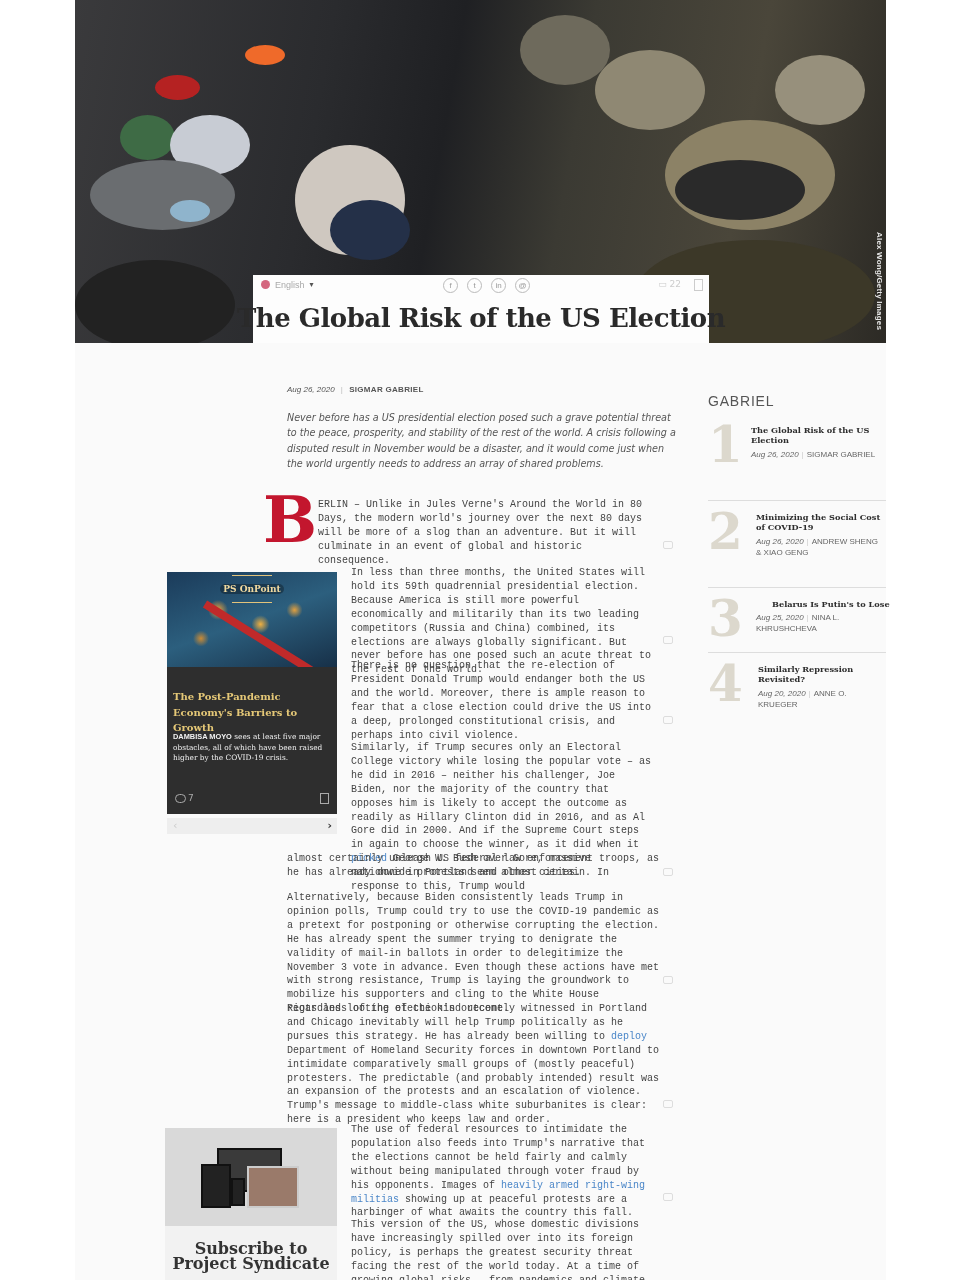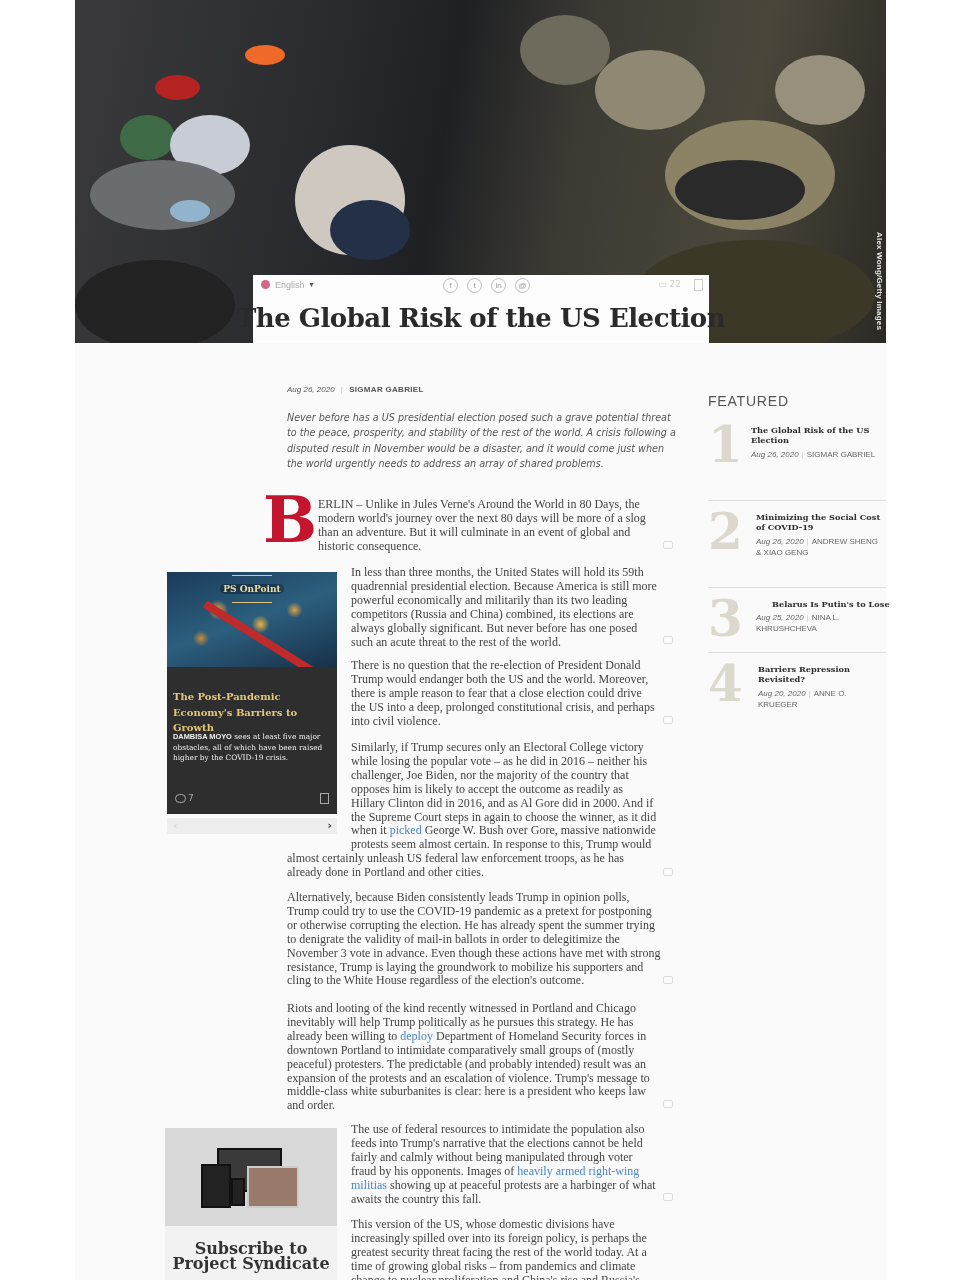--- a/index.html
+++ b/index.html
@@ -26,21 +26,21 @@
   .hdr-bm { position: absolute; right: 6px; top: 4px; width: 9px; height: 12px; border: 1px solid #ccc; }
   .title { position: absolute; left: 0; top: 305px; width: 812px; text-align: center; font-family: "DejaVu Serif", serif; font-weight: bold; font-size: 26px; line-height: 26px; color: #2a2a2a; letter-spacing: -0.5px; }
 
   
   .byline { position: absolute; left: 212px; top: 385px; font-size: 8px; color: #555; font-family: "Liberation Sans", sans-serif; }
   .byline i { font-style: italic; }
   .byline .sep { color: #bbb; margin: 0 4px; }
   .byline b { font-weight: bold; letter-spacing: 0.3px; }
   .lede { position: absolute; left: 212px; top: 410px; width: 390px; font-family: "DejaVu Sans", sans-serif; font-style: italic; font-size: 9.6px; line-height: 15.4px; color: #555; }
   .dropcap { position: absolute; left: 188px; top: 488px; font-family: "DejaVu Serif", serif; font-weight: bold; font-size: 64px; line-height: 64px; color: #c3162e; }
-  .para { position: absolute; font-family: Liberation Serif, serif; font-size: 12px; line-height: 13.9px; color: #444; }
+  .para { position: absolute; font-family: Liberation Mono, monospace; font-size: 10px; line-height: 13.9px; color: #444; }
   .para a { color: #4a86c8; text-decoration: none; }
   .cmt { position: absolute; left: 588px; width: 10px; height: 8px; border: 1px solid #ddd; border-radius: 2px; }
 
   
   .onpoint { position: absolute; left: 92px; top: 572px; width: 170px; height: 242px; background: #2e2e2e; }
   .op-img { position: absolute; left: 0; top: 0; width: 170px; height: 95px;
     background: radial-gradient(circle at 30% 40%, #e9a23b 0, transparent 10px), radial-gradient(circle at 55% 55%, #f0b040 0, transparent 9px), radial-gradient(circle at 75% 40%, #e0a040 0, transparent 8px), radial-gradient(circle at 20% 70%, #c98a35 0, transparent 8px), linear-gradient(160deg, #1b3b5a, #2c5f7e 50%, #173048); overflow: hidden; }
   .op-arrow { position: absolute; left: 38px; top: 28px; width: 140px; height: 8px; background: #c02a2a; transform: rotate(32deg); transform-origin: left center; }
   .op-logo { position: absolute; left: 0; top: 3px; width: 170px; display: flex; align-items: center; justify-content: center; gap: 8px; flex-direction: column; }
   .op-logo .line { width: 40px; height: 1px; background: #e2c37b; }
@@ -179,21 +179,21 @@
     <div class="sub-title">Subscribe to Project Syndicate</div>
   </div>
 
   <p class="para" style="left:276px;top:1123px;width:306px;">
     <span>The use of federal resources to intimidate the population also feeds into Trump's narrative that the elections cannot be held fairly and calmly without being manipulated through voter fraud by his opponents. Images of </span><a>heavily armed right-wing militias</a><span> showing up at peaceful protests are a harbinger of what awaits the country this fall.</span>
   </p>
   <span class="cmt" style="top:1193px;"></span>
   <p class="para" style="left:276px;top:1218px;width:306px;">This version of the US, whose domestic divisions have increasingly spilled over into its foreign policy, is perhaps the greatest security threat facing the rest of the world today. At a time of growing global risks – from pandemics and climate change to nuclear proliferation and China's rise and Russia's</p>
 
   <aside class="featured">
-    <div class="feat-h">FEATURED</div>
+    <div class="feat-h">GABRIEL</div>
 
     <div class="feat-item">
       <span class="feat-num">1</span>
       <div class="feat-title">The Global Risk of the US Election</div>
       <div class="feat-meta"><span class="d">Aug 26, 2020</span><span class="sep">|</span><span>SIGMAR GABRIEL</span></div>
     </div>
 
     <div class="feat-item">
       <span class="feat-num">2</span>
       <div class="feat-title" style="left:48px;">Minimizing the Social Cost of COVID-19</div>
@@ -201,17 +201,17 @@
     </div>
 
     <div class="feat-item" style="height:56px;">
       <span class="feat-num">3</span>
       <div class="feat-title" style="left:48px;margin-left:16px;">Belarus Is Putin's to Lose</div>
       <div class="feat-meta" style="left:48px;top:16px;"><span class="d">Aug 25, 2020</span><span class="sep">|</span><span>NINA L. KHRUSHCHEVA</span></div>
     </div>
 
     <div class="feat-item" style="border-bottom:none;">
       <span class="feat-num">4</span>
-      <div class="feat-title" style="left:50px;">Barriers Repression Revisited?</div>
+      <div class="feat-title" style="left:50px;">Similarly Repression Revisited?</div>
       <div class="feat-meta" style="left:50px;"><span class="d">Aug 20, 2020</span><span class="sep">|</span><span>ANNE O. KRUEGER</span></div>
     </div>
   </aside>
 </div>
 
 </body></html>

